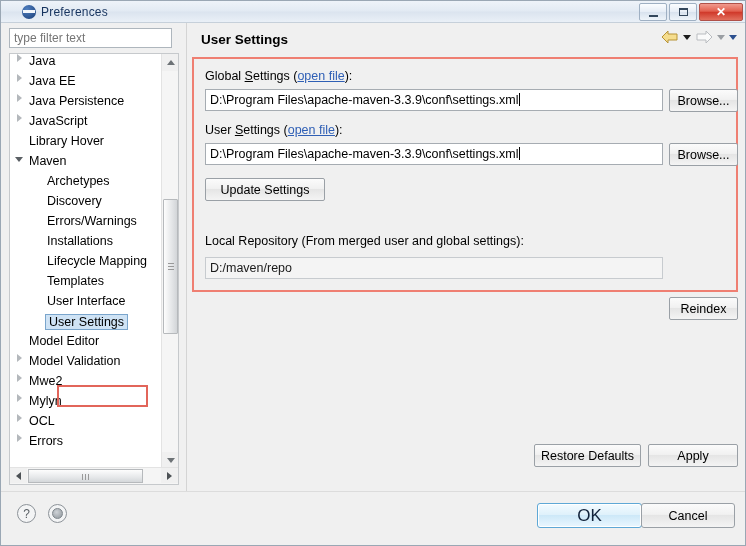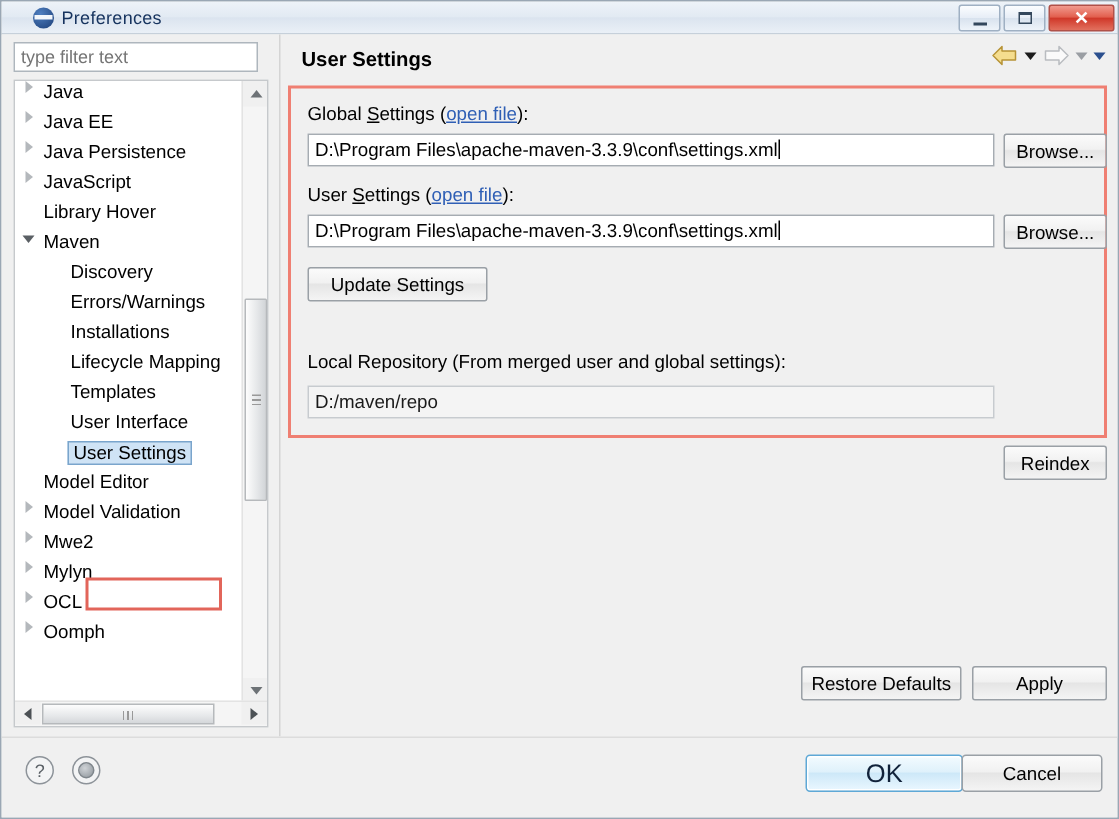--- a/index.html
+++ b/index.html
@@ -374,20 +374,24 @@
               <span class="tree-label">Library Hover</span>
             </div>
             <div class="tree-row">
               <span class="tw">
                 <span class="arrow-expanded"></span>
               </span>
               <span class="tree-label">Maven</span>
             </div>
             <div class="tree-row child">
               <span class="tw"></span>
+              <span class="tree-label">Archetypes</span>
+            </div>
+            <div class="tree-row child">
+              <span class="tw"></span>
               <span class="tree-label">Discovery</span>
             </div>
             <div class="tree-row child">
               <span class="tw"></span>
               <span class="tree-label">Errors/Warnings</span>
             </div>
             <div class="tree-row child">
               <span class="tw"></span>
               <span class="tree-label">Installations</span>
             </div>
@@ -432,21 +436,21 @@
             <div class="tree-row">
               <span class="tw">
                 <span class="arrow-collapsed"></span>
               </span>
               <span class="tree-label">OCL</span>
             </div>
             <div class="tree-row">
               <span class="tw">
                 <span class="arrow-collapsed"></span>
               </span>
-              <span class="tree-label">Oomph</span>
+              <span class="tree-label">Errors</span>
             </div>
           </div>
 
         <div id="sel-annot"></div>
 
         <div id="tree-vsb">
           <div class="sb-arrow">
             <span class="tri-up"></span>
           </div>
           <div id="tree-vsb-thumb"></div>

